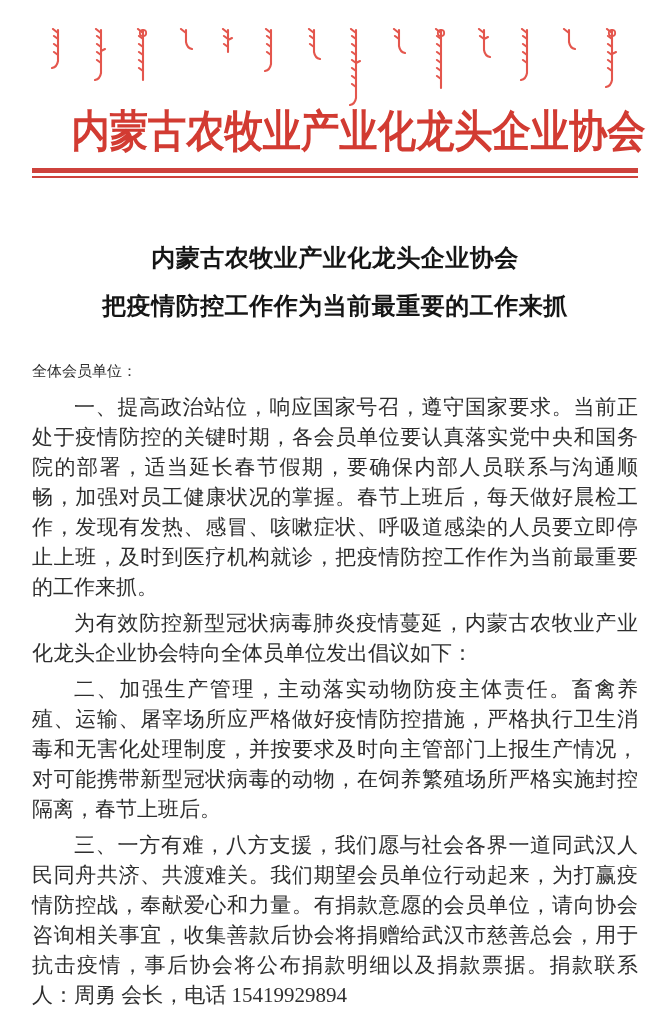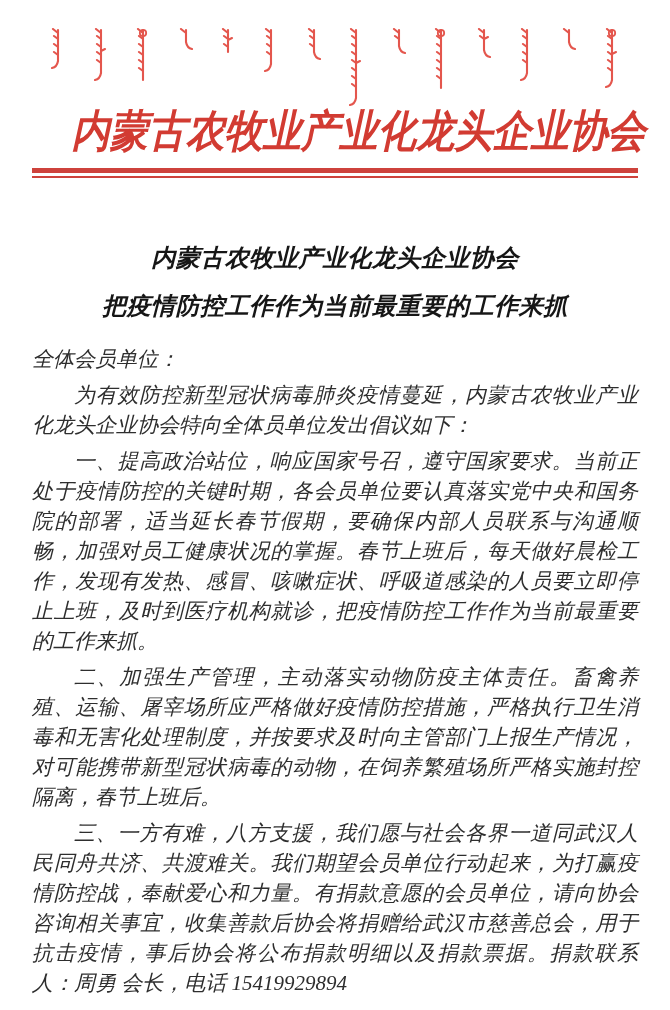--- a/index.html
+++ b/index.html
@@ -8,21 +8,20 @@
     background:#ffffff;
     font-family:"Liberation Serif","DejaVu Serif",serif;
     color:#2e2e2e;
     overflow:hidden;
   }
   .page{
     width:670px;height:1010px;
     box-sizing:border-box;
     padding:28px 32px 0 32px;
     position:relative;
-    font-style:italic;
   }
   
   .masthead{width:100%;}
   .mongolian-row{
     height:78px;
     display:flex;
     justify-content:space-between;
     align-items:flex-start;
     padding:0 18px;
   }
@@ -52,22 +51,22 @@
   .doc-title{
     margin:0;
     font-size:24px;
     line-height:48px;
     font-weight:bold;
     color:#161616;
     text-align:center;
     letter-spacing:0.5px;
   }
   .salutation{
-    margin:14px 0 0 0;
-    font-size:21px;
+    margin:26px 0 0 0;
+    font-size:15px;
     line-height:30px;
   }
   .para{
     margin:6px 0 0 0;
     font-size:21px;
     line-height:30px;
     text-align:justify;
     text-indent:42px;
   }
 </style>
@@ -138,20 +137,20 @@
     <h1 class="org-title" style="color: rgb(210, 59, 50);">内蒙古农牧业产业化龙头企业协会</h1>
     <div class="divider" style="border-top-color: rgb(206, 66, 60); border-bottom-color: rgb(206, 66, 60);"></div>
   </header>
 
   <main class="doc">
     <h2 class="doc-title">内蒙古农牧业产业化龙头企业协会</h2>
     <h2 class="doc-title">把疫情防控工作作为当前最重要的工作来抓</h2>
 
     <p class="salutation">全体会员单位：</p>
 
+    <p class="para">一、提高政治站位，响应国家号召，遵守国家要求。当前正处于疫情防控的关键时期，各会员单位要认真落实党中央和国务院的部署，适当延长春节假期，要确保内部人员联系与沟通顺畅，加强对员工健康状况的掌握。春节上班后，每天做好晨检工作，发现有发热、感冒、咳嗽症状、呼吸道感染的人员要立即停止上班，及时到医疗机构就诊，把疫情防控工作作为当前最重要的工作来抓。</p>
     <p class="para">为有效防控新型冠状病毒肺炎疫情蔓延，内蒙古农牧业产业化龙头企业协会特向全体员单位发出倡议如下：</p>
-    <p class="para">一、提高政治站位，响应国家号召，遵守国家要求。当前正处于疫情防控的关键时期，各会员单位要认真落实党中央和国务院的部署，适当延长春节假期，要确保内部人员联系与沟通顺畅，加强对员工健康状况的掌握。春节上班后，每天做好晨检工作，发现有发热、感冒、咳嗽症状、呼吸道感染的人员要立即停止上班，及时到医疗机构就诊，把疫情防控工作作为当前最重要的工作来抓。</p>
     <p class="para">二、加强生产管理，主动落实动物防疫主体责任。畜禽养殖、运输、屠宰场所应严格做好疫情防控措施，严格执行卫生消毒和无害化处理制度，并按要求及时向主管部门上报生产情况，对可能携带新型冠状病毒的动物，在饲养繁殖场所严格实施封控隔离，春节上班后。</p>
     <p class="para">三、一方有难，八方支援，我们愿与社会各界一道同武汉人民同舟共济、共渡难关。我们期望会员单位行动起来，为打赢疫情防控战，奉献爱心和力量。有捐款意愿的会员单位，请向协会咨询相关事宜，收集善款后协会将捐赠给武汉市慈善总会，用于抗击疫情，事后协会将公布捐款明细以及捐款票据。捐款联系人：周勇 会长，电话 15419929894</p>
 
   </main>
 
 </div>
 
 </body></html>

